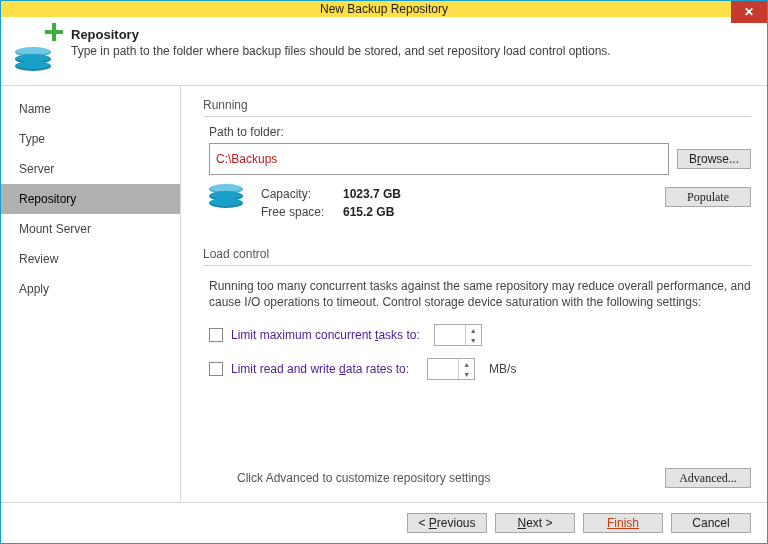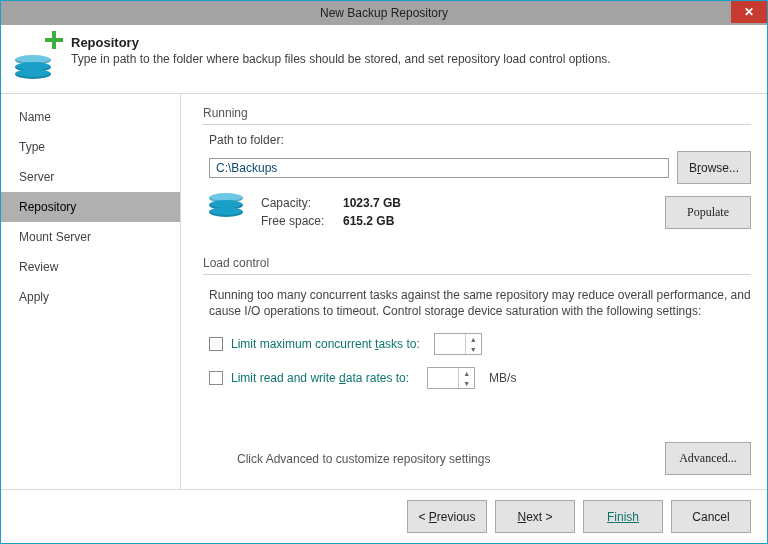--- a/index.html
+++ b/index.html
@@ -15,22 +15,22 @@
   }
   .window {
     border: 1px solid #1aa0c8;
     width: 768px;
     height: 544px;
     display: flex;
     flex-direction: column;
     background: #fff;
   }
   .titlebar {
-    background: #a3a3a3;
-    height: 24px;
+    background: #fde047;
+    height: 16px;
     display: flex;
     align-items: center;
     justify-content: center;
     position: relative;
     color: #222;
     font-size: 12px;
   }
   .closebtn {
     position: absolute;
     right: 0;
@@ -106,60 +106,60 @@
     margin: 2px 0 2px 0;
   }
   .rule {
     border:none;
     border-top:1px solid #d0d0d0;
     margin: 2px 0 8px 0;
   }
   .row { display:flex; align-items:center; gap:8px; }
   .path-row input[type=text]{
     flex:1;
-    height:20px;
+    height:32px;
     border:1px solid #9a9a9a;
     padding: 0 6px;
     font: inherit;
-    color:#0c4a6e;
+    color:#b91c1c;
   }
   .btn {
-    height:33px;
+    height:20px;
     min-width:74px;
     padding: 0 10px;
     background:#e3e3e3;
     border:1px solid #a8a8a8;
     font: inherit;
     color:#222;
     cursor: default;
   }
   .btn.wide { min-width: 86px; font-family: Liberation Serif, serif; }
   .btn[disabled]{
-    color:#0f766e;
+    color:#c2410c;
     text-decoration:underline;
   }
   .storage {
     display:flex;
     gap:14px;
     align-items:flex-start;
     margin-top:12px;
   }
   .storage .icon { width:38px; height:38px; position:relative;}
   .sdisk { width:34px; height:10px; background:#1aa0c8; border-radius:17px/5px; margin-top:-3px; box-shadow: inset 0 -2px 0 rgba(0,0,0,.15);}
   .sdisk.top{ background:#6fc7e6;}
   .kv { display:grid; grid-template-columns: 76px auto; row-gap:4px; column-gap:6px; font-size:12px;}
   .kv .k{ color:#444;}
   .kv .v{ font-weight:700; color:#222;}
   .storage-right { margin-left:auto; }
   .desc { color:#444; margin: 4px 0 8px 0; line-height:1.35;}
   .chk-row { display:flex; align-items:center; gap:8px; margin:6px 0;}
   .chk {
     width:14px; height:14px; border:1px solid #888; background:#fff; display:inline-block;
   }
-  .chk-row .lbl { color:#0f766e; }
+  .chk-row .lbl { color:#4c1d95; }
   .spin {
     display:inline-flex; width:48px; height:22px; border:1px solid #aaa; background:#fff; margin-left:4px;
   }
   .spin .val { flex:1; text-align:center; line-height:20px; color:#888;}
   .spin .arrows { width:16px; border-left:1px solid #ccc; display:flex; flex-direction:column;}
   .spin .arrows span{ flex:1; display:flex; align-items:center; justify-content:center; font-size:7px; color:#666;}
   .unit { margin-left:6px; color:#444;}
   .adv-row { margin-top:auto; display:flex; align-items:center; gap:10px; padding-bottom:6px;}
   .adv-row .hint{ color:#555; flex:1;margin-left:34px;}
   .footer {

